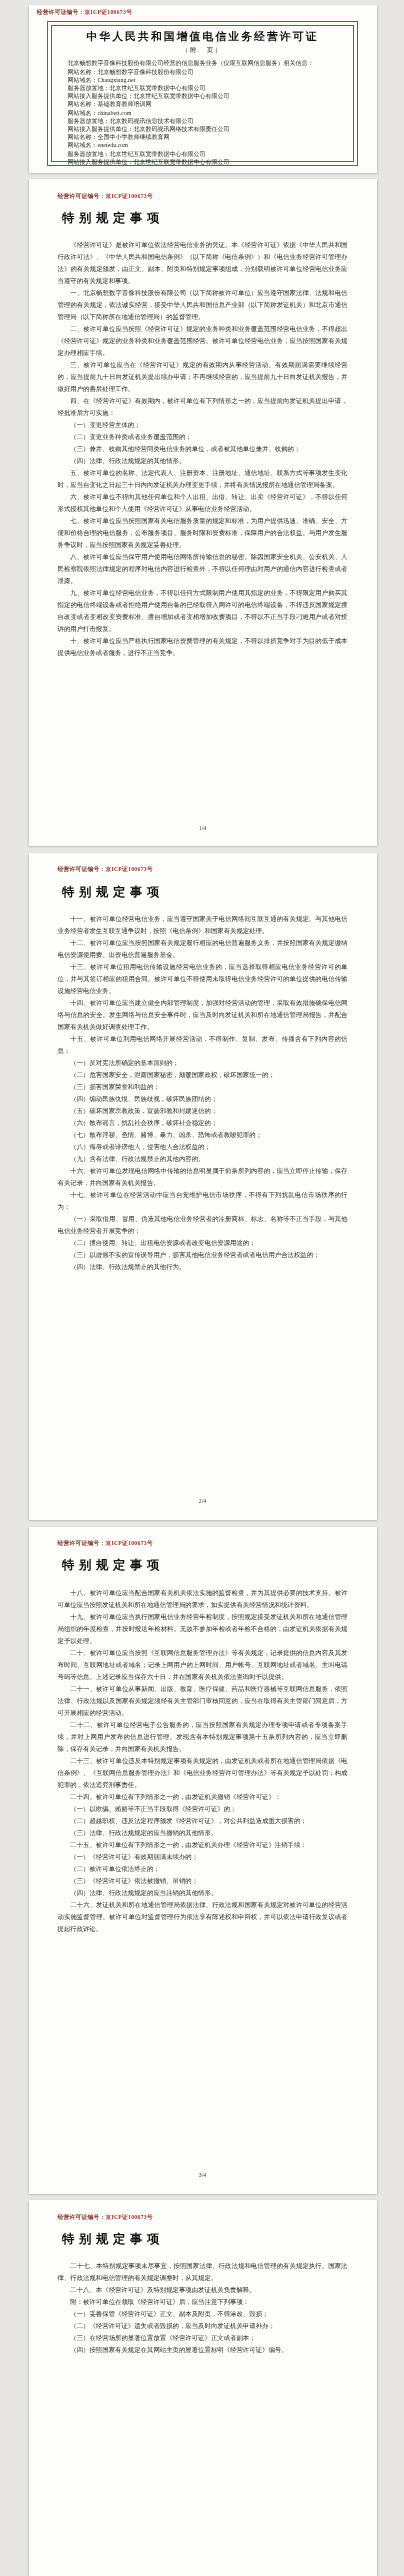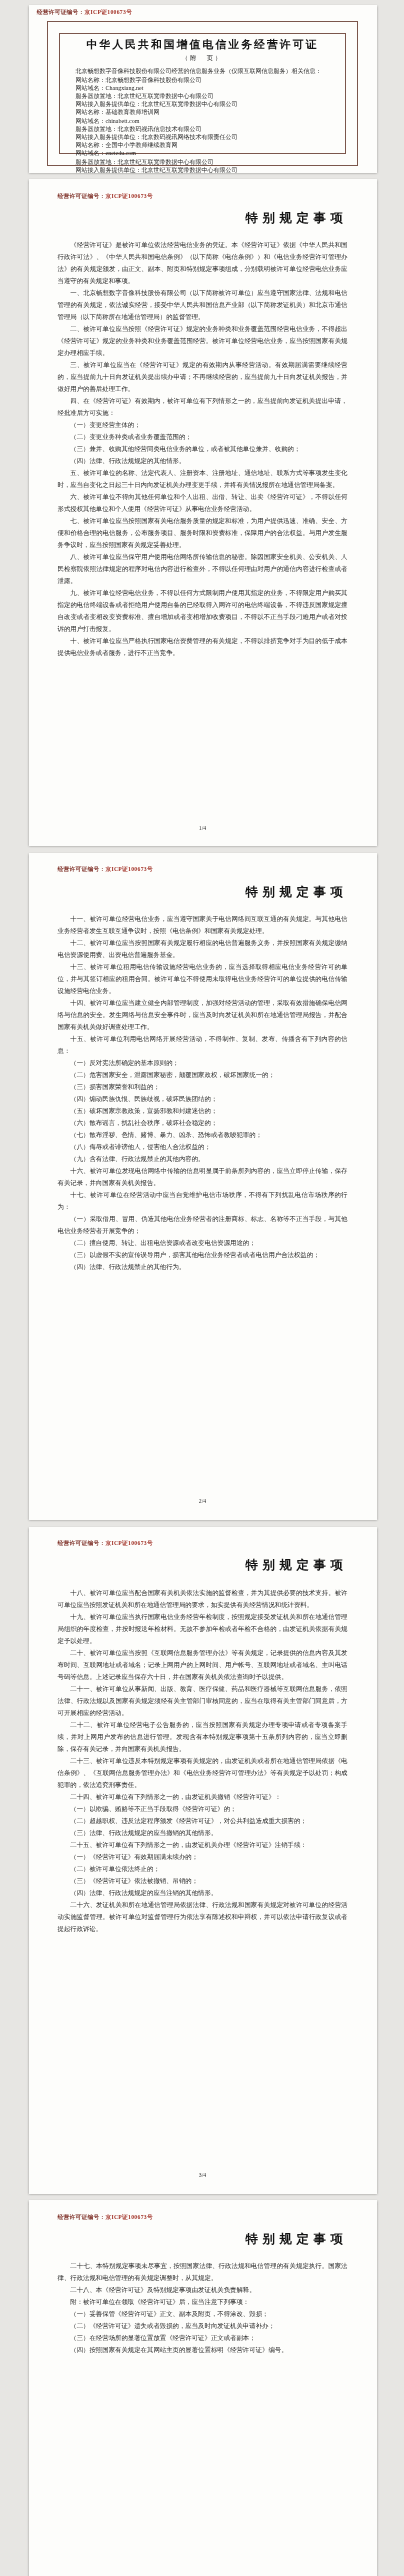--- a/index.html
+++ b/index.html
@@ -20,21 +20,21 @@
     box-shadow:0 0.5px 2.1px rgba(40,40,40,.45);
   }
   
   .cert-page { height:168px; padding:4.6px 8.2px; }
   .page-header {
     font-size:5.7px; letter-spacing:0.3px; color:#7c2d24; font-weight:bold;
   }
   .page-header .lic-no { color:#a23227; font-weight:bold; }
   .cert-frame {
     position:absolute; left:18.5px; right:18.5px; top:16px; bottom:6.2px;
-    border:1px solid #7b564b; padding:11px;
+    border:1px solid #7b564b; padding:3px;
   }
   .cert-frame-inner {
     width:100%; height:100%;
     border:0.5px solid #7b564b;
     padding:4.1px 15.5px 2.1px;
   }
   .cert-title {
     text-align:center; font-size:10.8px; font-weight:bold;
     letter-spacing:2.1px; color:#141414; white-space:nowrap;
   }
@@ -42,21 +42,21 @@
     text-align:center; font-size:6.2px; letter-spacing:2.1px;
     margin:2.1px 0 4.6px; color:#1a1a1a;
   }
   .cert-line {
     font-size:6px; line-height:8.2px; color:#262626;
     text-align:left;
   }
   
   .prov-page { height:667px; padding:13.4px 29px 0; }
   .prov-title {
-    text-align:right; font-size:12.4px; font-weight:bold;
+    text-align:left; font-size:12.4px; font-weight:bold;
     letter-spacing:4.6px; text-indent:4.6px;
     margin:9.3px 0 12.4px; color:#141414;
   }
   .prov-body p {
     font-size:6.4px; line-height:12px; color:#262626;
     text-align:justify; text-indent:2em;
   }
   .page-no {
     position:absolute; bottom:15.5px; left:0; width:100%;
     text-align:center; font-size:5.7px; color:#333;

